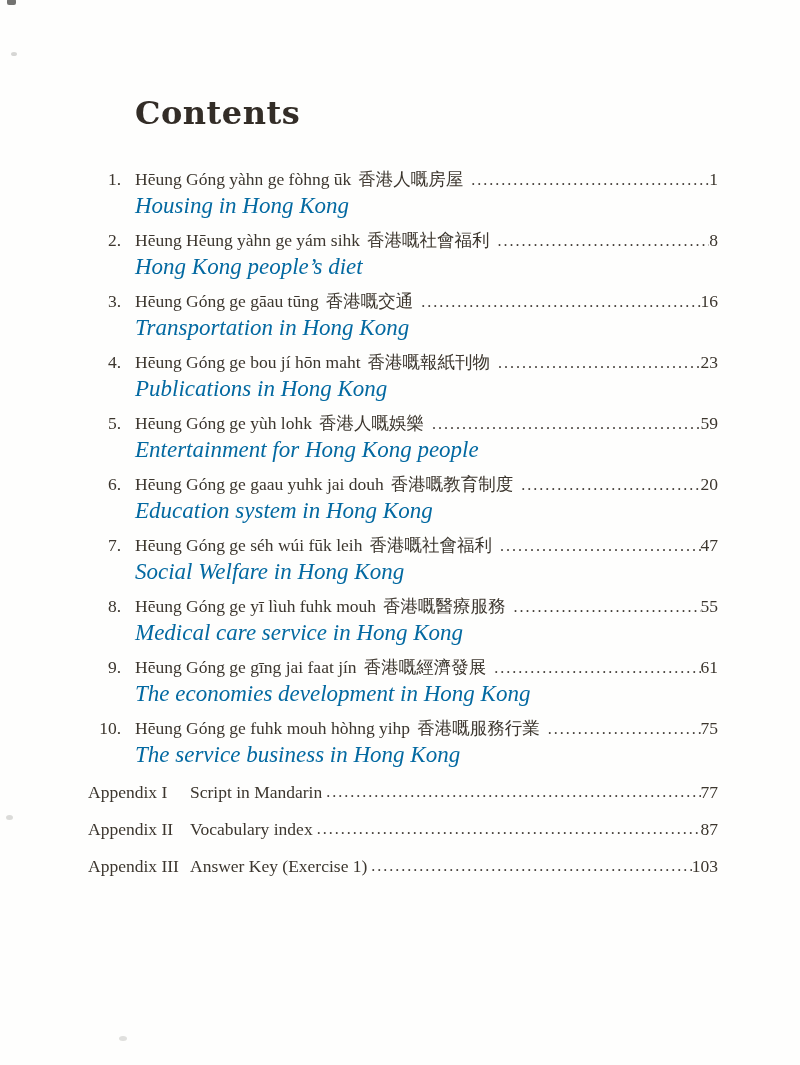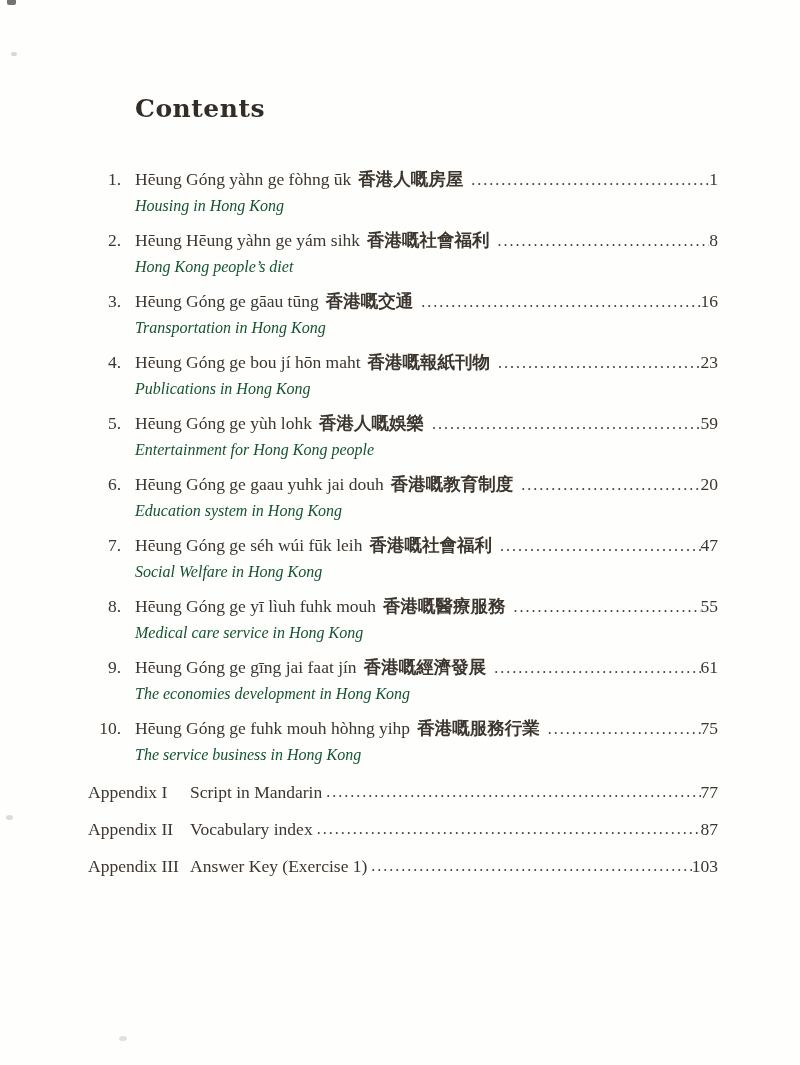--- a/index.html
+++ b/index.html
@@ -13,21 +13,21 @@
     position: absolute; left: 0; top: 0;
     width: 800px; height: 1065px;
     background: #fefefd;
     overflow: hidden;
   }
   .page-title {
     position: absolute;
     left: 135px; top: 94px;
     font-family: "DejaVu Serif", serif;
     font-weight: bold;
-    font-size: 25px;
+    font-size: 32px;
     letter-spacing: 0.5px;
     color: #332d27;
   }
   .toc {
     position: absolute;
     left: 88px; top: 166px;
     width: 630px;
     color: #3c362e;
   }
   .toc-entry { margin-bottom: 8px; }
@@ -40,41 +40,41 @@
   .entry-num {
     flex: 0 0 33px;
     text-align: right;
     white-space: nowrap;
   }
   .entry-text {
     flex: 0 0 auto;
     margin-left: 14px;
     white-space: nowrap;
   }
-  .entry-chinese { margin-left: 7px; font-weight: bold; }
+  .entry-chinese { margin-left: 7px; }
   .dots {
     flex: 1 1 auto;
     overflow: hidden;
     white-space: nowrap;
     font-size: 16px;
     letter-spacing: 2px;
     padding-left: 8px;
     padding-right: 1px;
     color: #46403a;
   }
   .page-num {
     flex: 0 0 auto;
     white-space: nowrap;
   }
   .entry-sub {
     margin-left: 47px;
     font-style: italic;
-    font-size: 16px;
+    font-size: 23px;
     line-height: 26px;
-    color: #14532d;
+    color: #0369a1;
   }
   .appendix-list { margin-top: 11px; }
   .appendix-row {
     display: flex;
     align-items: flex-start;
     line-height: 26px;
     font-size: 17.5px;
     margin-bottom: 11px;
   }
   .appendix-label {

